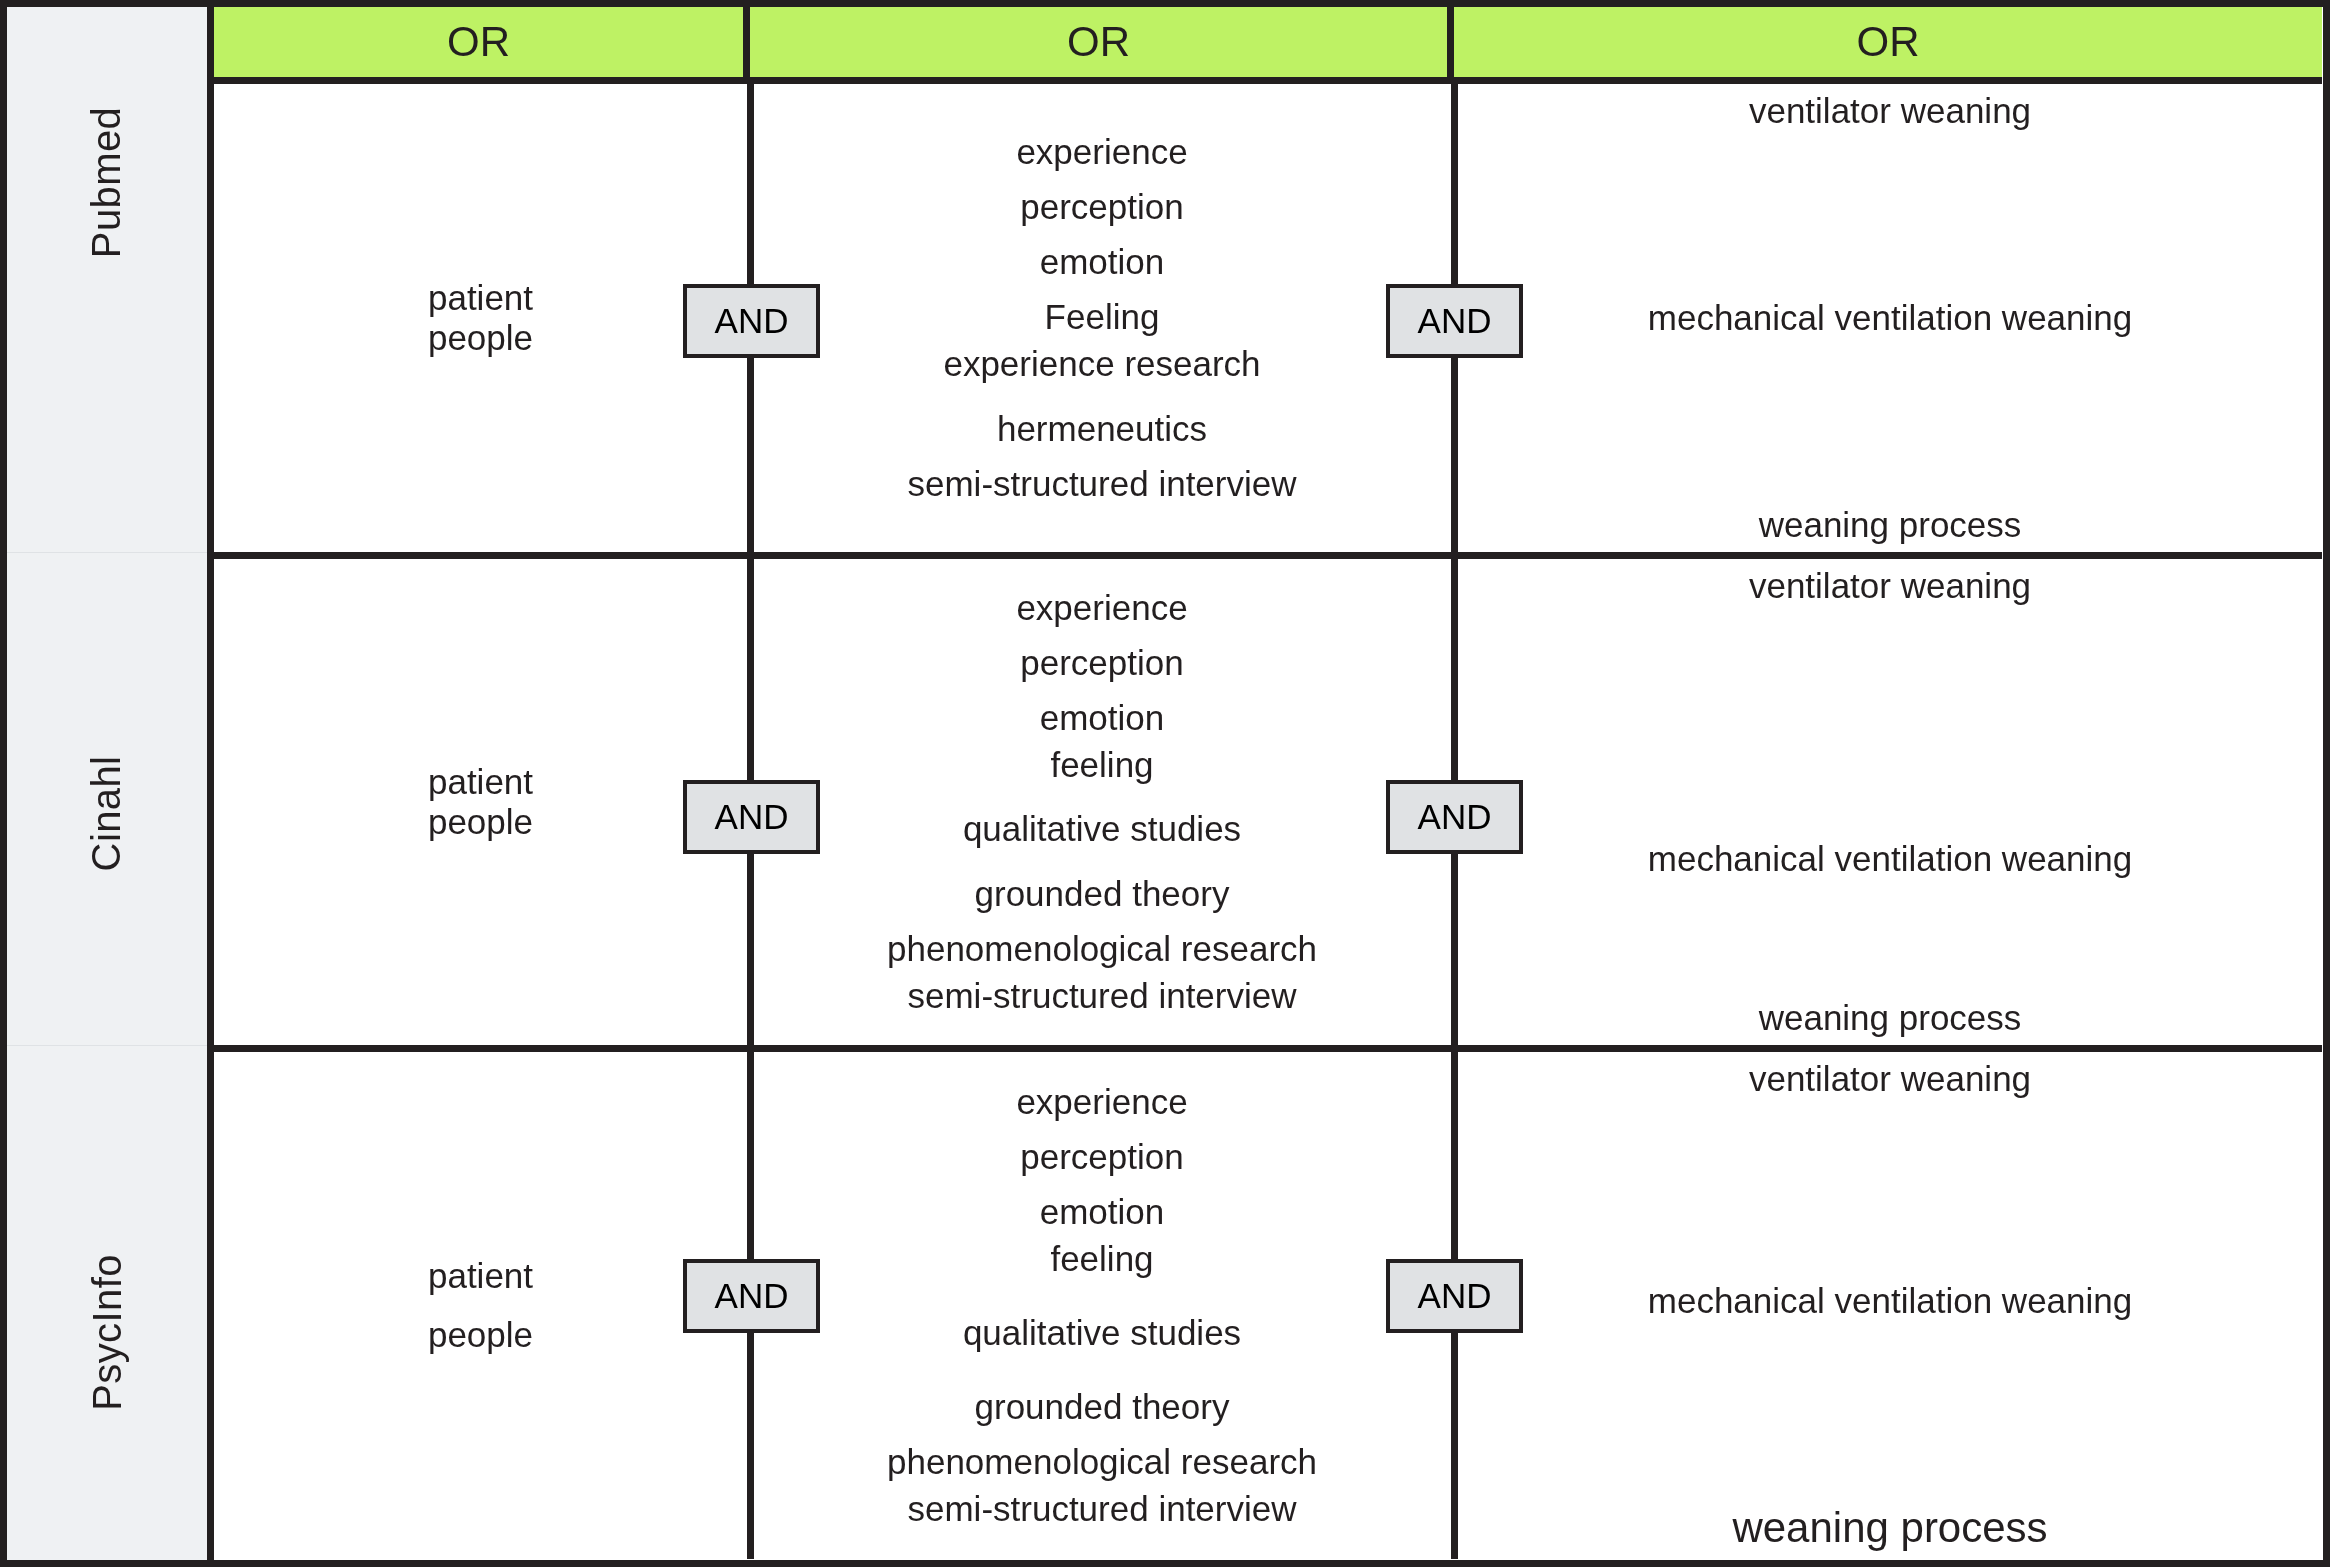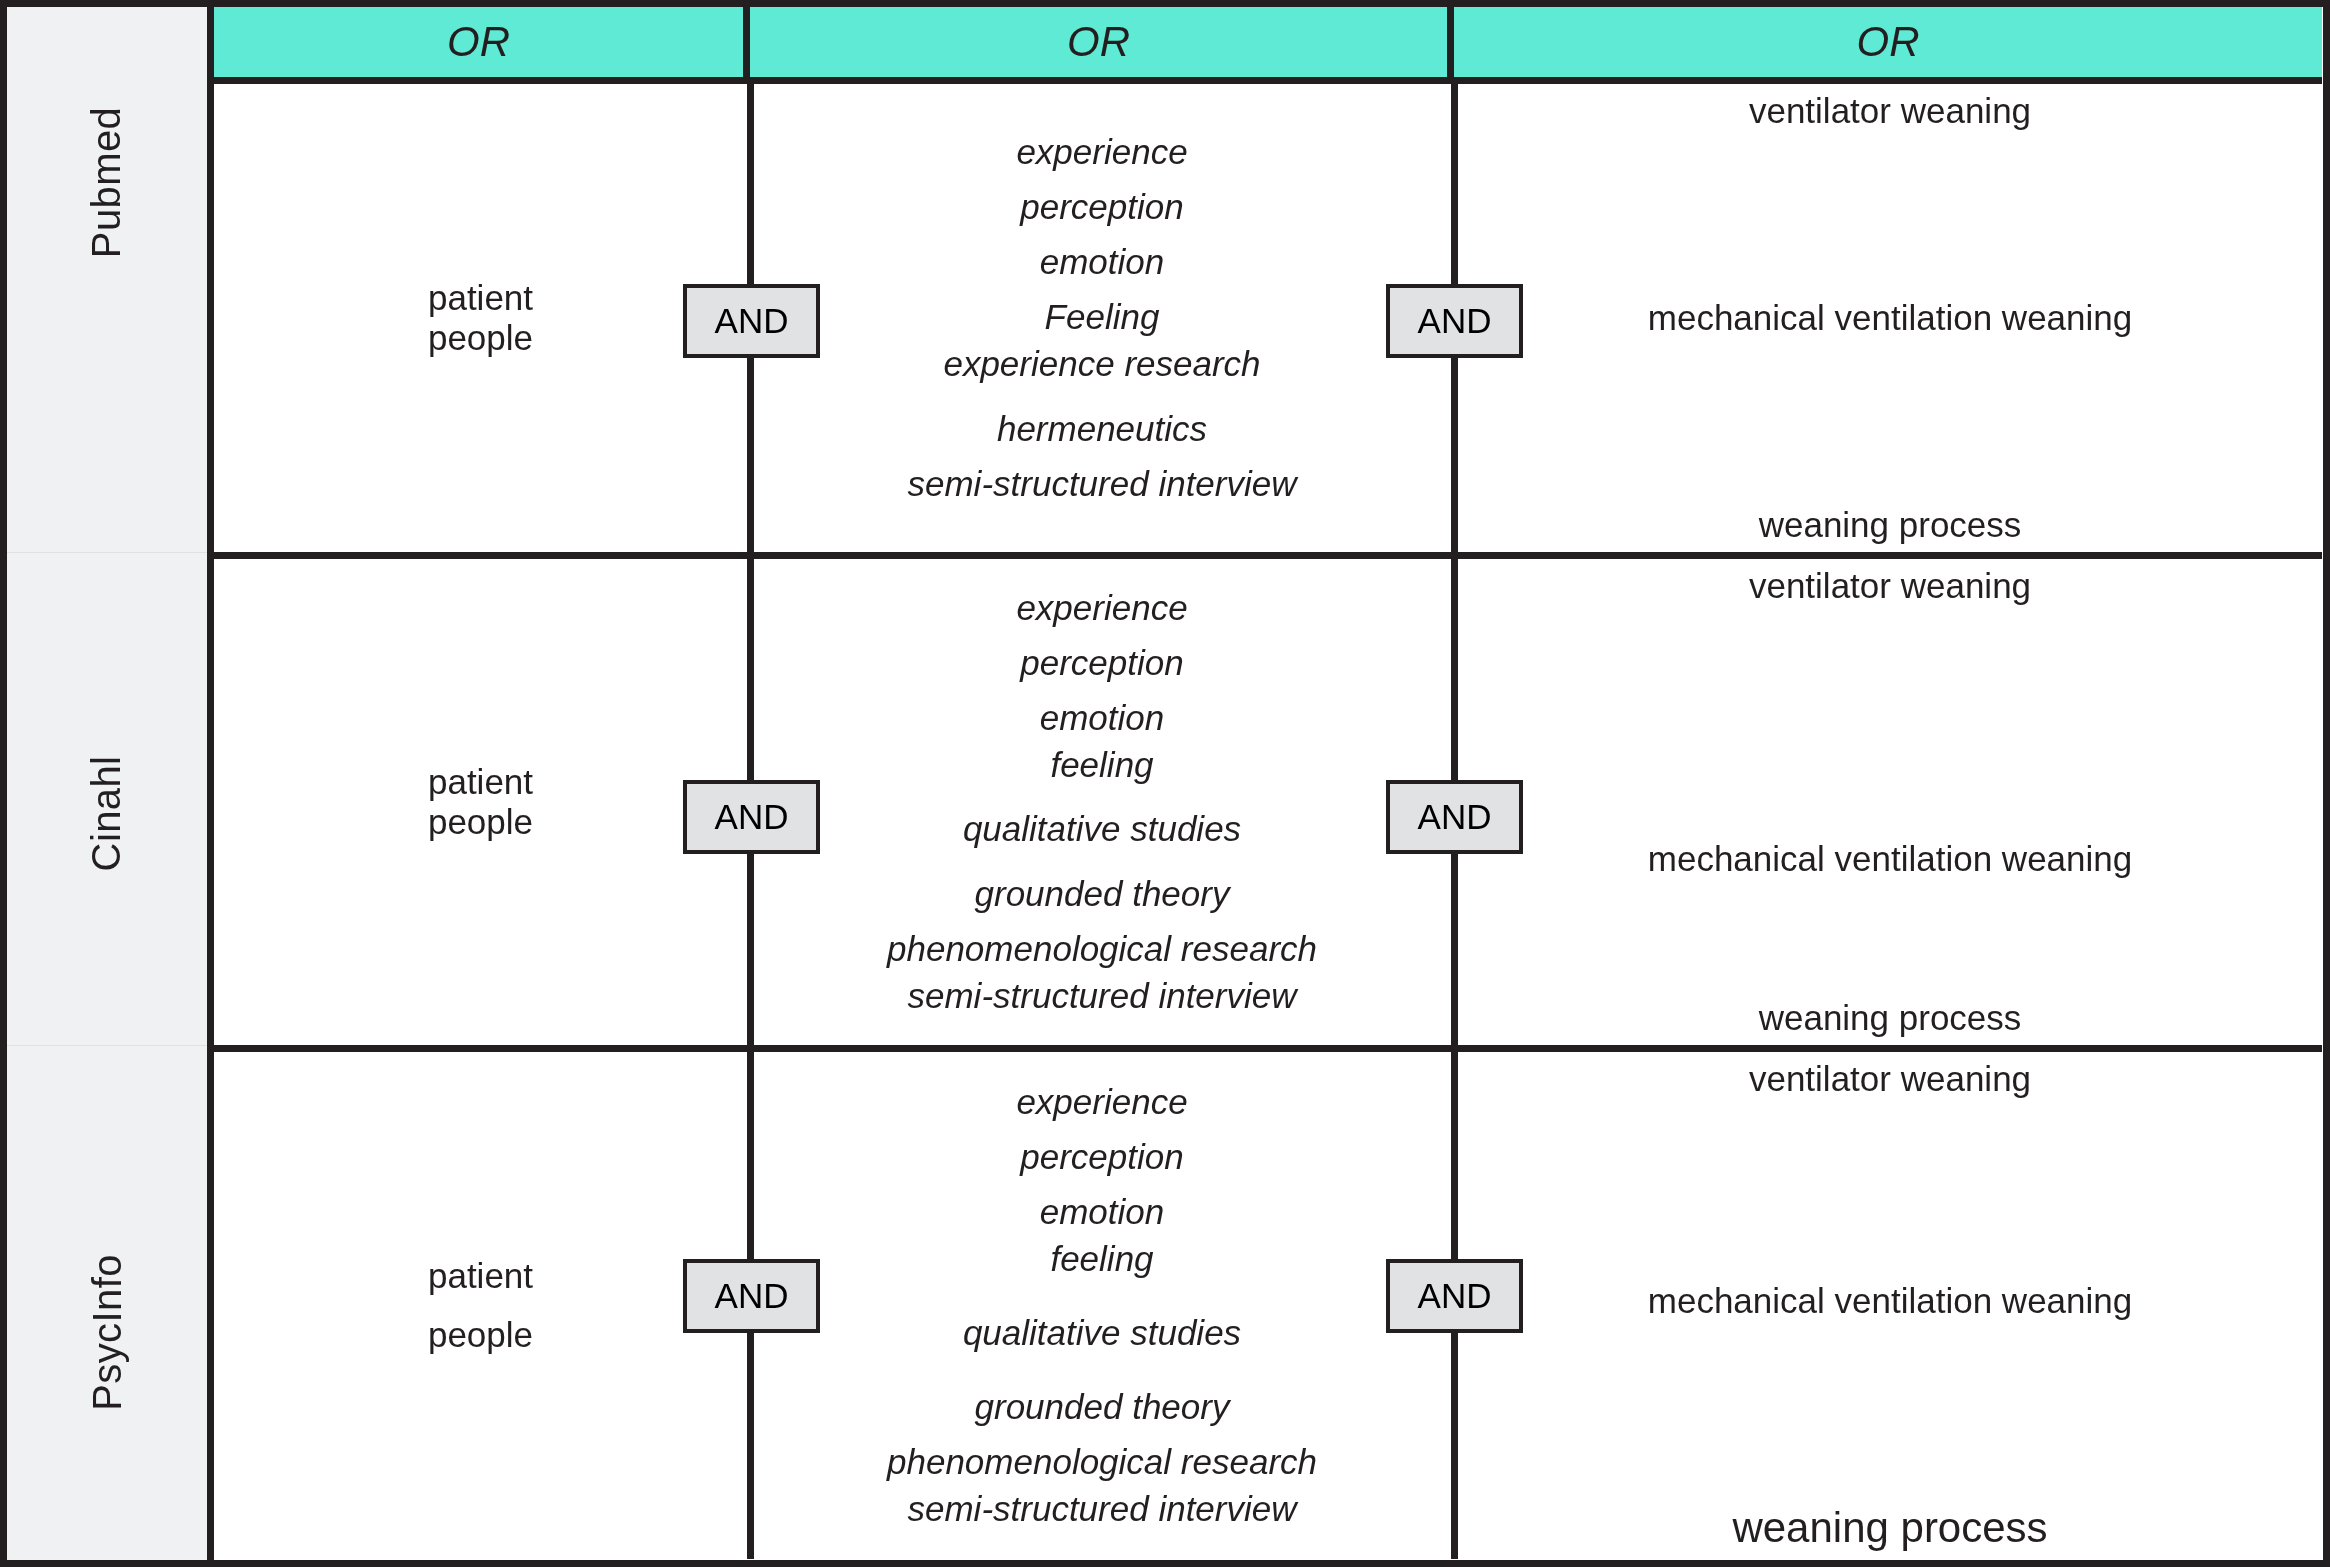--- a/index.html
+++ b/index.html
@@ -79,25 +79,24 @@
     background: #ffffff;
   }
 
   
   .header-row {
     position: absolute;
     left: 0;
     top: 0;
     width: 2108px;
     height: 77px;
-    background: #5eead4;
+    background: #bef264;
     box-sizing: border-box;
     border-bottom: 7.2px solid #231f20;
     display: flex;
-    font-style: italic;
   }
   .header-cell {
     display: flex;
     align-items: center;
     justify-content: center;
     font-size: 42px;
     color: #231f20;
     box-sizing: border-box;
   }
   .header-cell.c1 { width: 536px; border-right: 7.2px solid #231f20; }
@@ -148,21 +147,21 @@
     font-size: 35px;
     line-height: 1.16;
     color: #231f20;
     white-space: nowrap;
   }
   .term.big {
     font-size: 42px;
   }
 
   
-  .terms-col2 .term { margin: 3.2px 0; font-style: italic; }
+  .terms-col2 .term { margin: 3.2px 0; }
   .terms-col3 .term { margin: 6.4px 0; }
 
   .gap-sm { height: 8px; }
   .gap-md { height: 17.7px; }
   .gap-lg { height: 27px; }
 
   
   .and-box {
     position: absolute;
     width: 137px;

